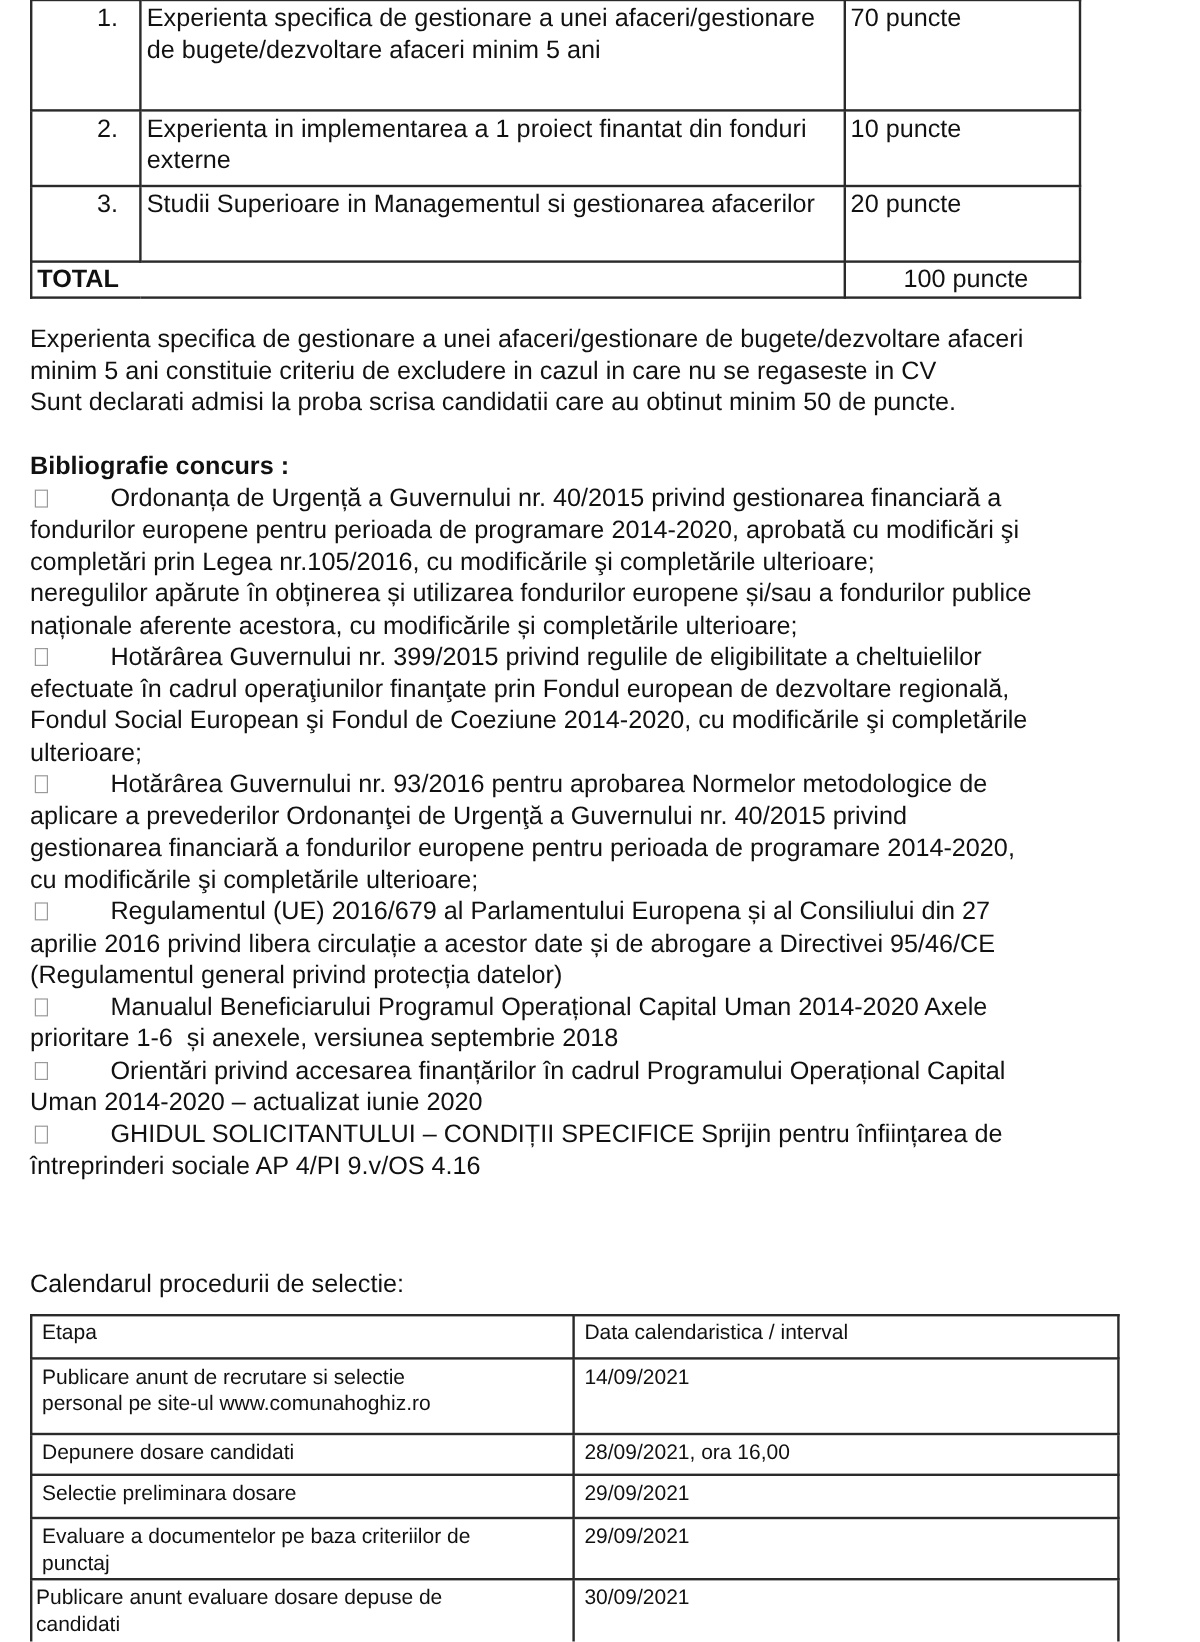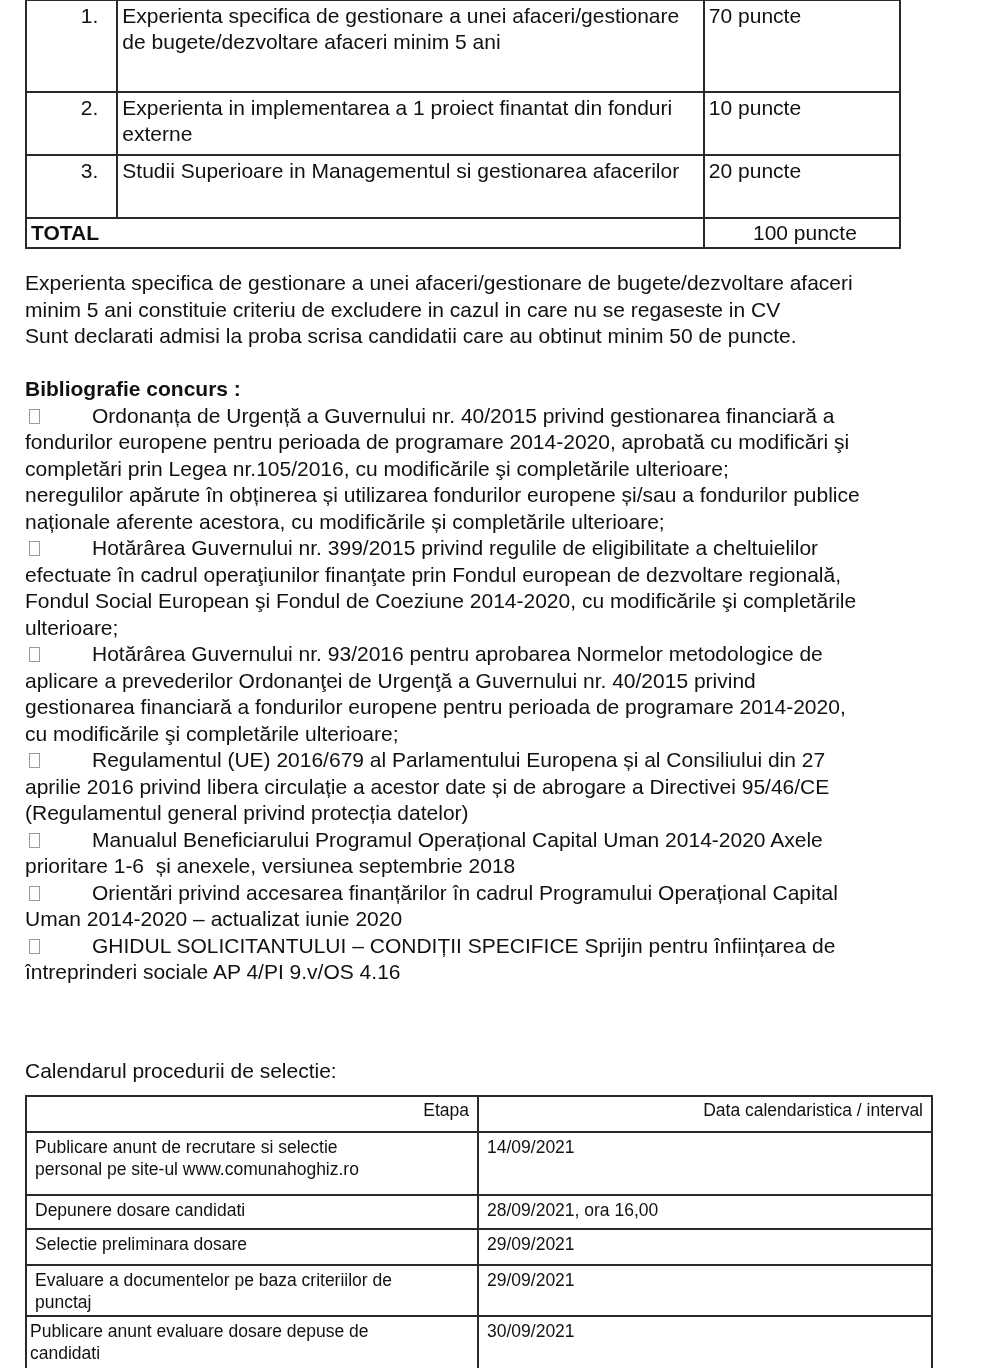--- a/index.html
+++ b/index.html
@@ -39,21 +39,21 @@
 
   
   table.cal {
     position: absolute; left: 25px; top: 1095px; width: 908px;
     border-collapse: collapse; font-size: 17.5px; line-height: 22px;
   }
   table.cal td, table.cal th {
     border: 2px solid #2a2a2a; vertical-align: top; padding: 3px 8px 2px 8px;
     font-weight: normal; text-align: left;
   }
-  table.cal th { text-align: right; height: 30px; padding-top: 2px; margin-top: 12px; }
+  table.cal th { text-align: left; height: 30px; padding-top: 2px; margin-top: 12px; }
   table.cal td.stage { width: 434px; border-radius: 13px; }
   table.cal tr.c1 td { height: 56px; }
   table.cal tr.c2 td { height: 27px; }
   table.cal tr.c3 td { height: 29px; }
   table.cal tr.c4 td { height: 40px; }
   table.cal tr.c5 td { height: 52px; }
   table.cal tr.c5 td.stage { padding-left: 3px; }
 </style>
 </head>
 <body>

